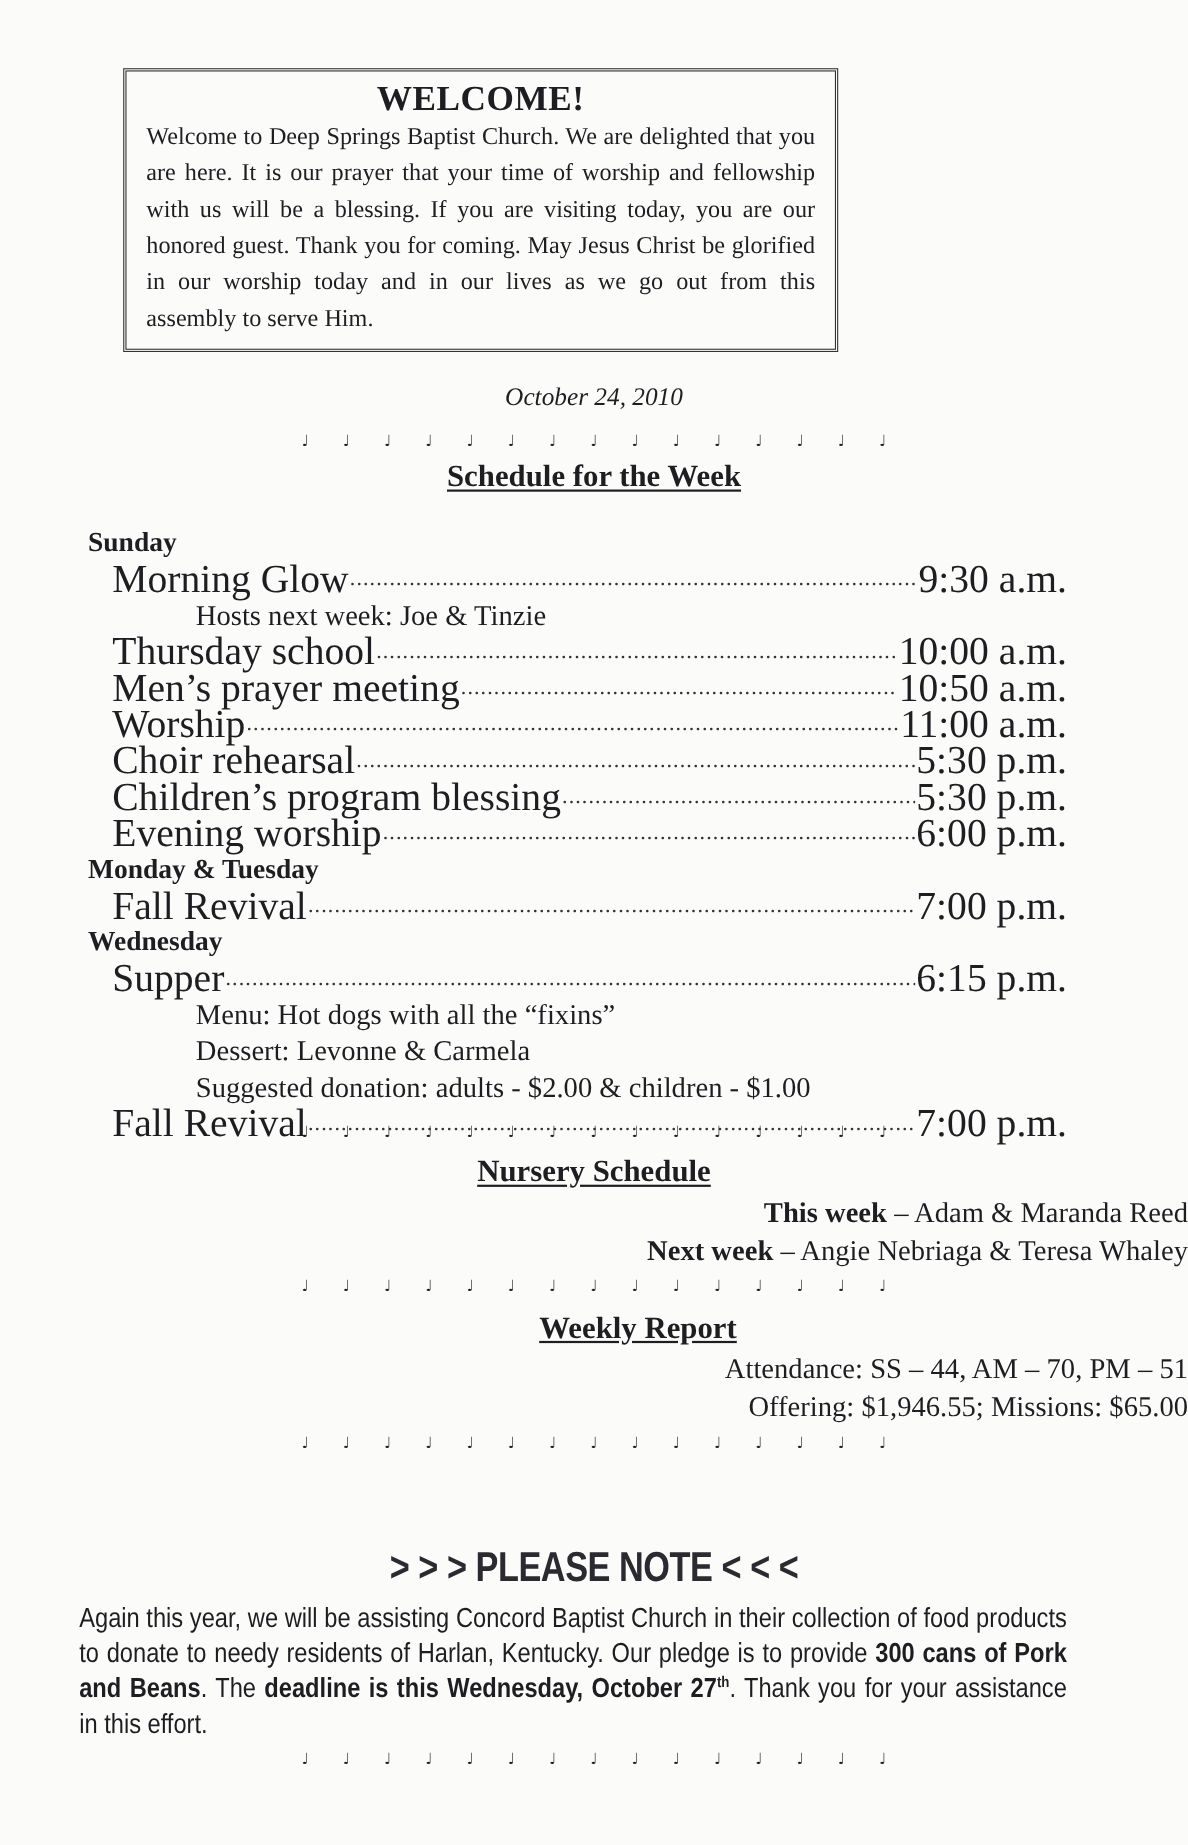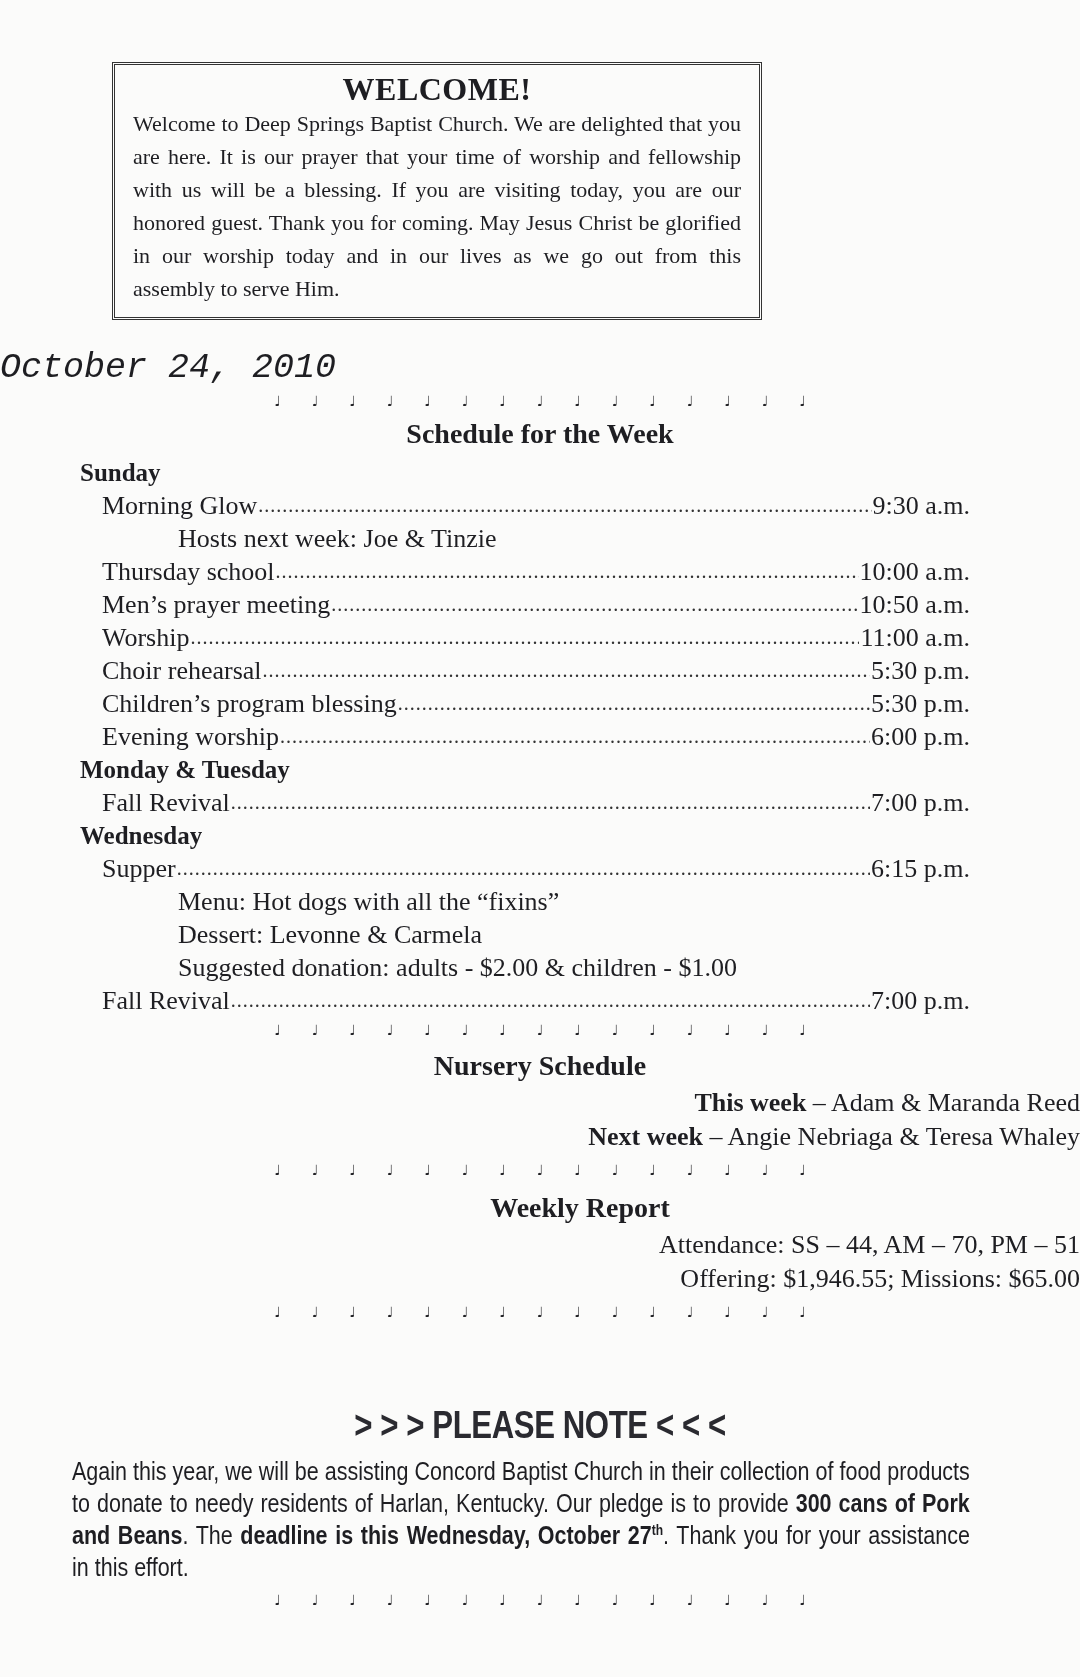--- a/index.html
+++ b/index.html
@@ -28,23 +28,24 @@
   }
   .welcome-text {
     font-size: 22px;
     line-height: 33px;
     text-align: justify;
     text-align-last: left;
   }
   .date {
     position: absolute;
     left: 0; width: 1080px; top: 348px;
+    text-align: center;
     font-style: italic;
-    font-size: 35px;
-    font-family: Liberation Mono, monospace;
+    font-size: 23px;
+    font-family: Liberation Serif, serif;
     font-weight: normal;
   }
   .note-row {
     position: absolute;
     left: 0; width: 1080px;
     text-align: center;
     font-size: 14px;
     font-family: "DejaVu Sans", sans-serif;
     letter-spacing: 0;
   }
@@ -53,36 +54,36 @@
     width: 37.5px;
     text-align: center;
   }
   .section-title {
     position: absolute;
     left: 0; width: 1080px;
     text-align: center;
     font-weight: bold;
     font-size: 28px;
   }
-  .section-title span { text-underline-offset: 3px; }
+  .section-title span { text-decoration: underline; text-underline-offset: 3px; }
 
   .schedule {
     position: absolute;
-    left: 80px; top: 456px;
+    left: 80px; top: 477px;
     width: 890px;
   }
   .day {
     font-weight: bold;
     font-size: 25px;
     line-height: 33px;
   }
   .item {
     display: flex;
     align-items: flex-end;
-    font-size: 26px;
+    font-size: 36px;
     line-height: 33px;
     padding-left: 22px;
   }
   .item .label { white-space: nowrap; }
   .item .dots {
     flex: 1;
     overflow: hidden;
     white-space: nowrap;
     font-size: 20px;
     letter-spacing: 1px;

